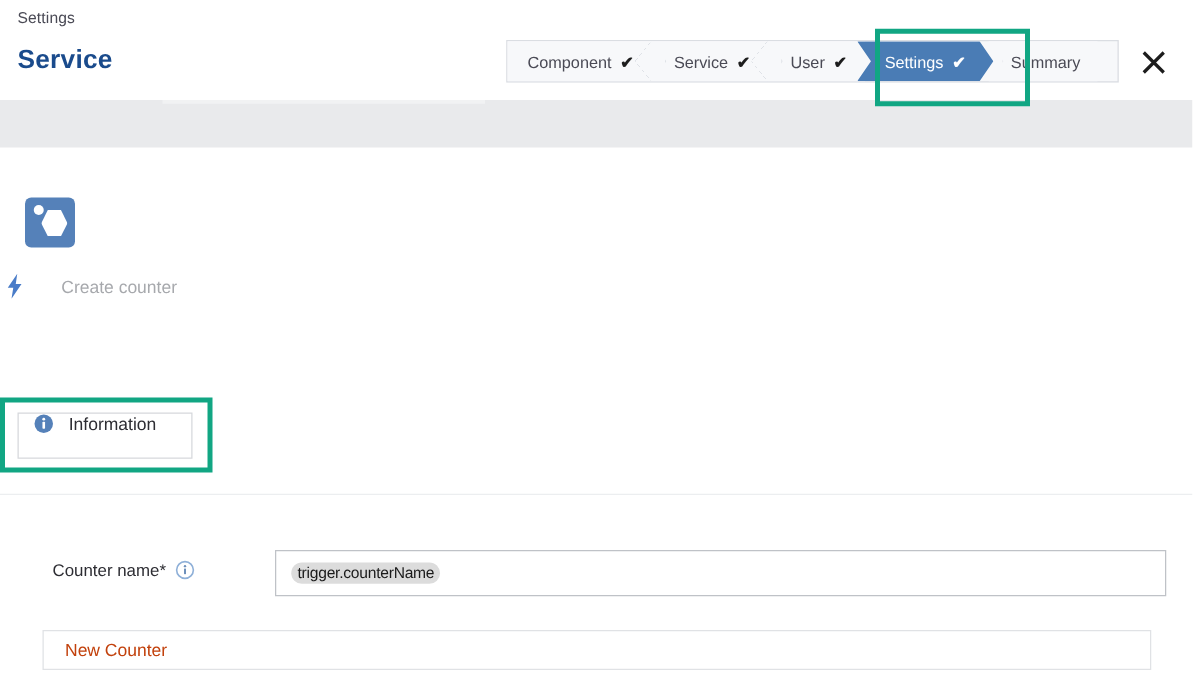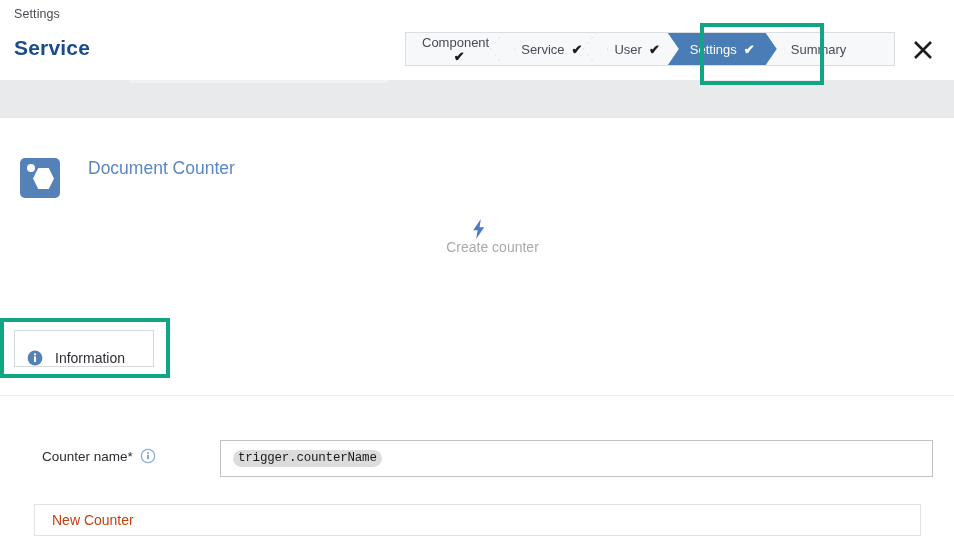--- a/index.html
+++ b/index.html
@@ -58,21 +58,21 @@
     display: flex;
     align-items: center;
     justify-content: center;
     padding: 0 14px 0 18px;
     font-size: 13px;
     color: #4a4a55;
     background: #f7f8fa;
     white-space: nowrap;
     box-sizing: border-box;
   }
-  .step:first-child { padding-left: 16px; flex-direction: column; }
+  .step:first-child { padding-left: 16px; }
   .step .chk {
     margin-left: 7px;
     font-size: 13px;
     font-weight: bold;
     color: #1d1d1d;
     line-height: 1;
   }
   
   .step + .step::before {
     content: "";
@@ -203,21 +203,20 @@
     font-size: 14px;
     color: #a7a9ad;
     margin-top: 5px;
     line-height: 1.25;
   }
   .svc-op {
     display: flex;
     align-items: center;
     margin-top: 21px;
     margin-left: 3px;
-    flex-direction: column;
   }
   .bolt-icon {
     width: 18px;
     display: flex;
     justify-content: center;
   }
   .svc-op-label {
     margin-left: 28px;
     font-size: 14px;
     color: #a7a9ad;
@@ -249,21 +248,21 @@
   }
   .info-tab {
     position: absolute;
     left: 14px;
     top: 12px;
     width: 140px;
     height: 37px;
     border: 1px solid #d6d8dc;
     background: #ffffff;
     display: flex;
-    align-items: flex-end;
+    align-items: flex-start;
     box-sizing: border-box;
     cursor: pointer;
   }
   .info-icon {
     margin-left: 12px;
     width: 16px;
     height: 16px;
     display: block;
   }
   .info-tab-label {
@@ -314,21 +313,21 @@
     box-sizing: border-box;
     display: flex;
     align-items: center;
     cursor: text;
   }
   .token {
     margin-left: 12px;
     background: #dcdcdc;
     border-radius: 9px;
     padding: 1px 5px 2px 5px;
-    font-family: Liberation Mono, monospace;
+    font-family: Liberation Sans, sans-serif;
     font-size: 12.5px;
     color: #1b1b1b;
     letter-spacing: -0.2px;
   }
   .second-input {
     position: absolute;
     left: 34px;
     top: 504px;
     width: 887px;
     height: 32px;
@@ -389,21 +388,20 @@
   <div class="gray-band-top"></div>
 </div>
 
 <div class="svc-block">
   <div class="svc-head">
     <div class="svc-icon">
       <div class="dot"></div>
       <div class="hexa"></div>
     </div>
     <div class="svc-text">
-      <div class="svc-name">Document Counter</div>
     </div>
   </div>
 
   <div class="svc-op">
     <span class="bolt-icon">
       <svg width="14" height="20" viewBox="0 0 14 20">
         <path d="M8.8,0 L1.2,11.2 L5.6,11.2 L4.2,20 L12.2,8.2 L7.6,8.2 Z" fill="#4a7cc8"></path>
       </svg>
     </span>
     <span class="svc-op-label">Create counter</span>

